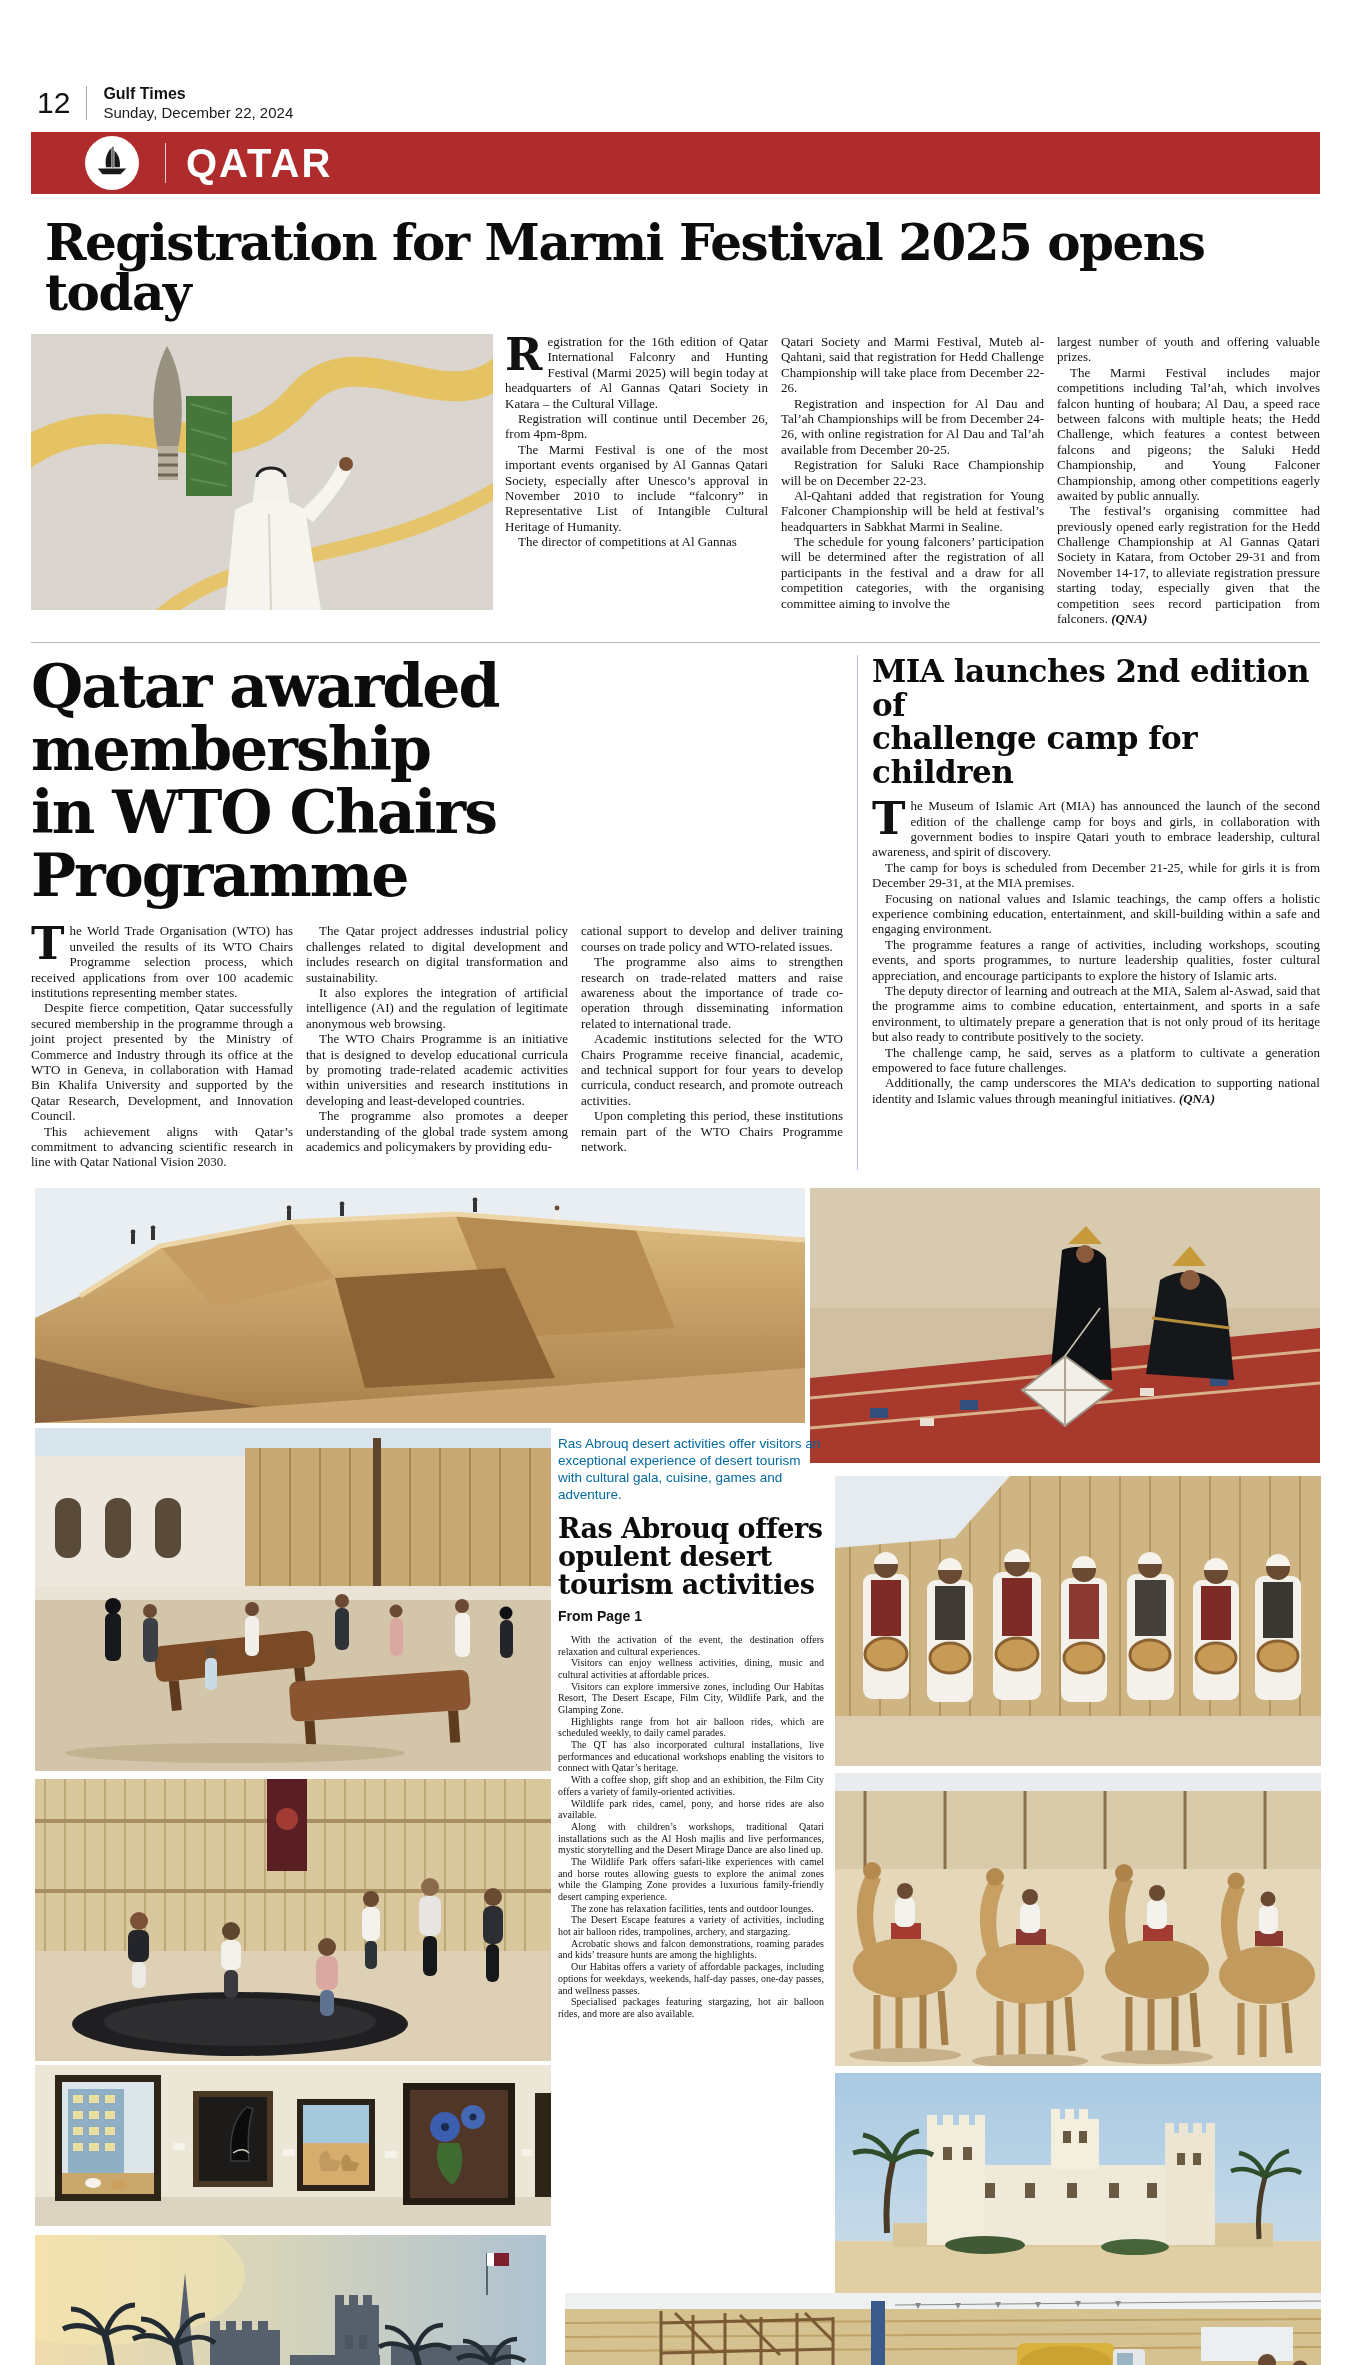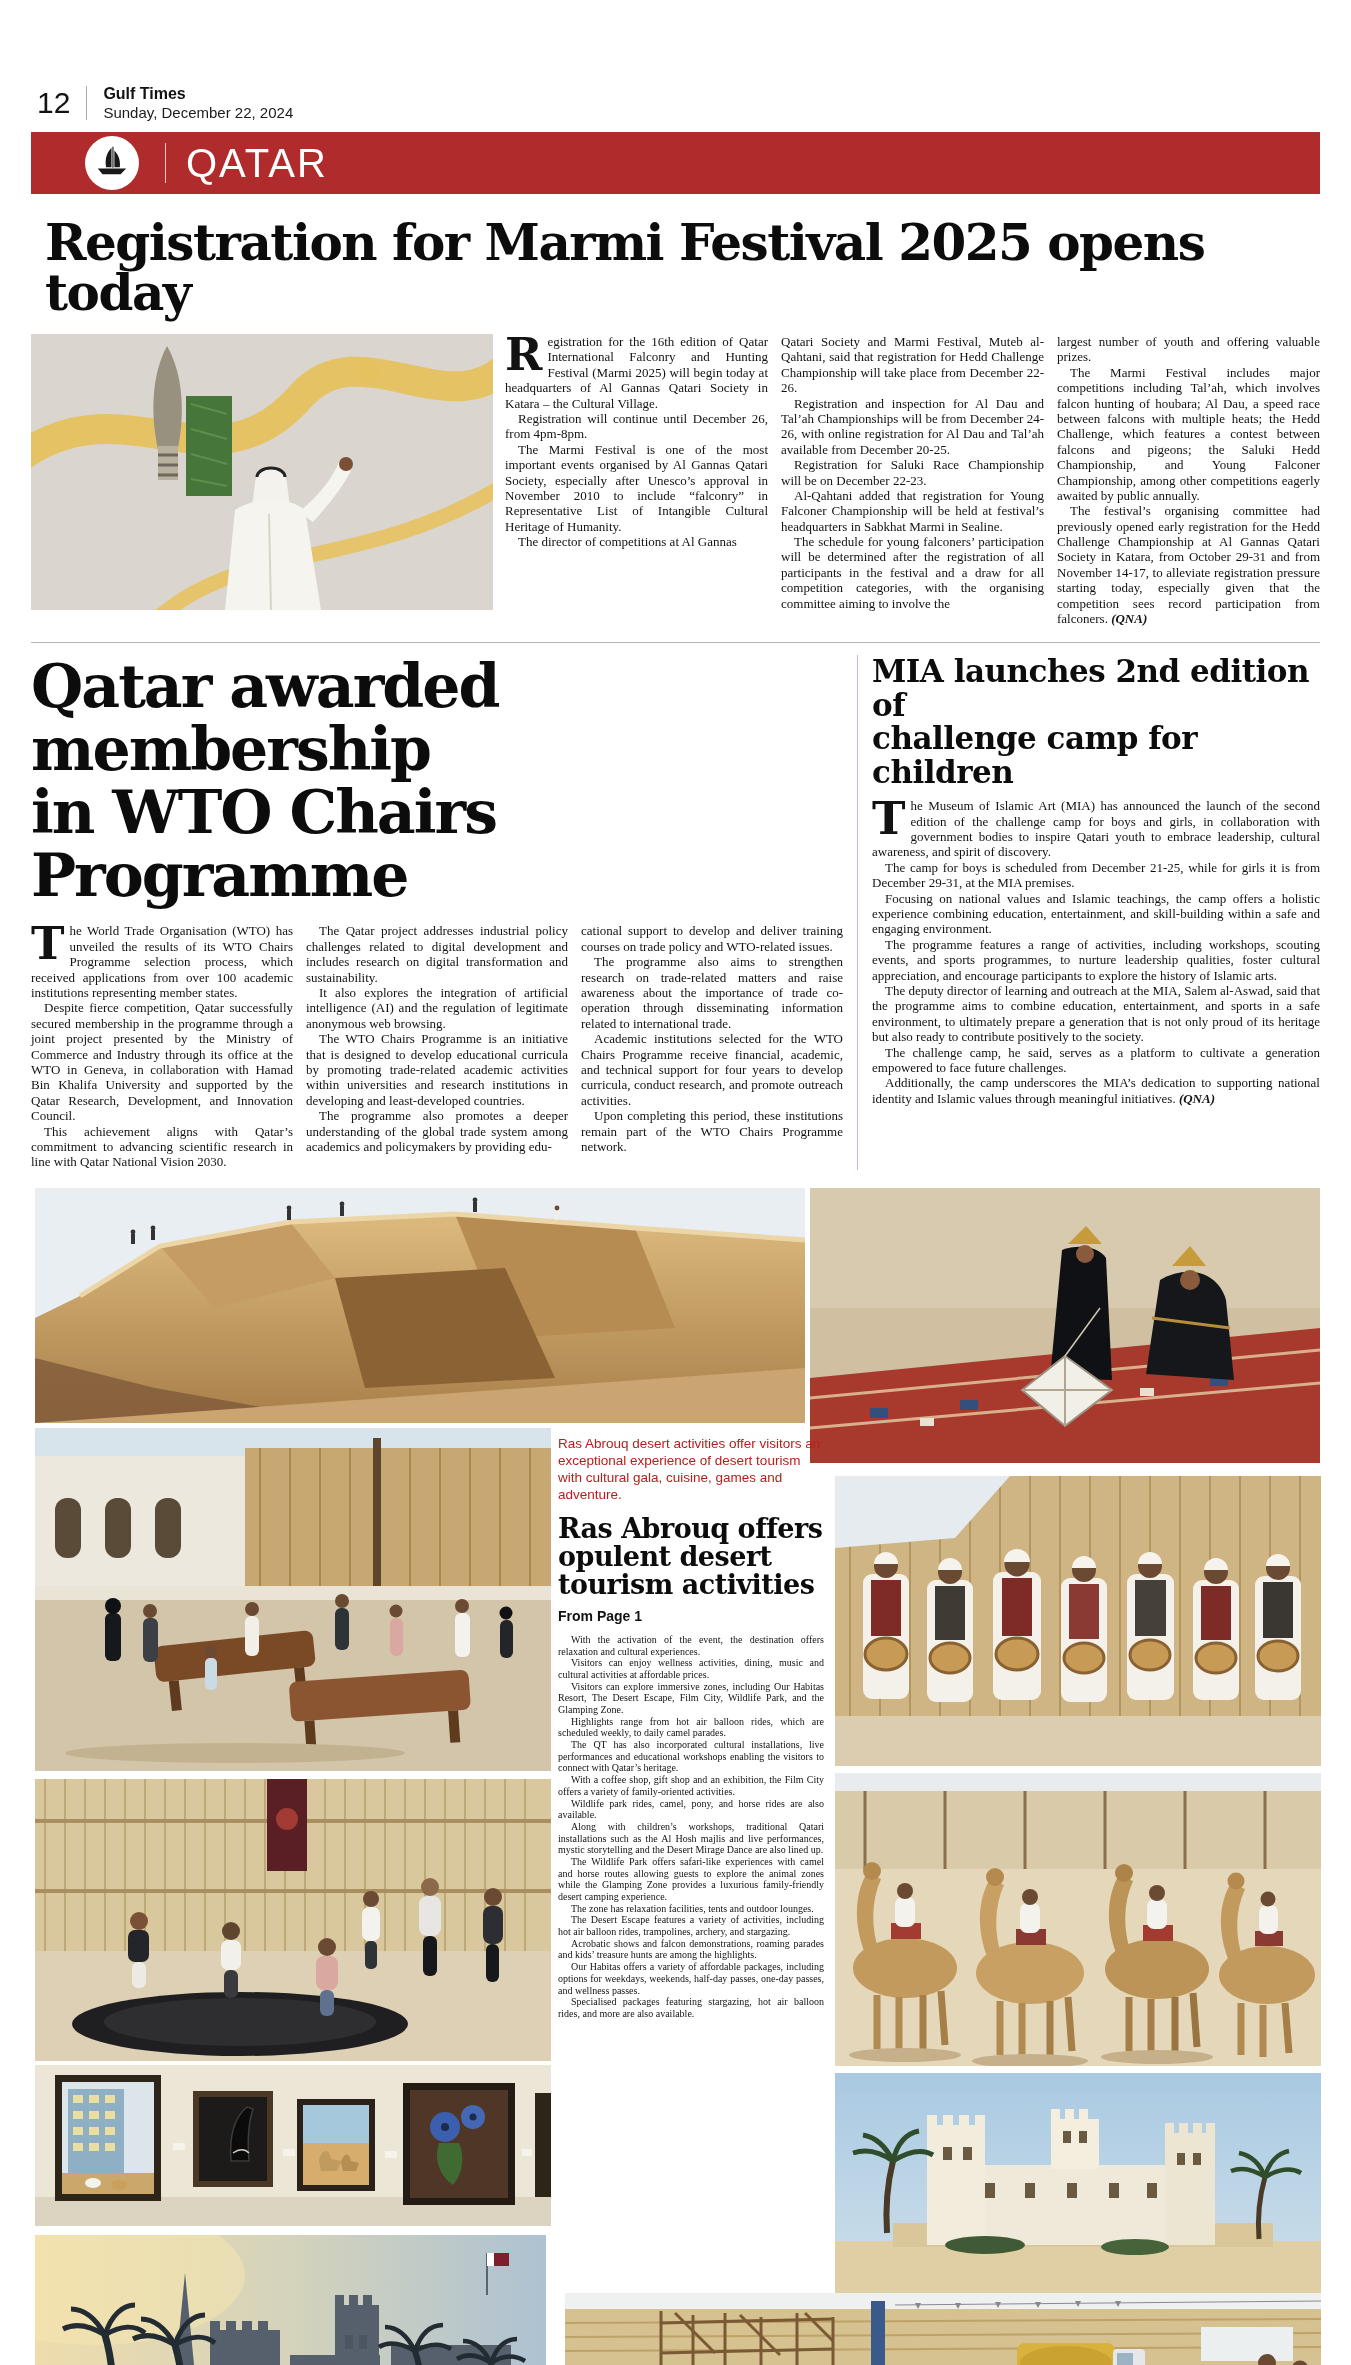--- a/index.html
+++ b/index.html
@@ -15,21 +15,21 @@
   .mast-title { font-weight:700; font-size:16px; }
   .mast-date { font-size:15px; color:#1c1c1c; }
 
   
   .banner { margin-top:8px; height:62px; background:#b02b2b; display:flex; align-items:center;
             padding-left:54px; }
   .dhow-badge { width:54px; height:54px; border-radius:50%; background:#fff;
                 display:flex; align-items:center; justify-content:center; flex:none; }
   .banner-sep { width:1px; height:40px; background:rgba(255,255,255,.75); margin:0 20px 0 26px; }
   .banner-label { color:#fff; font-family:"Liberation Sans", sans-serif; font-size:40px;
-                  font-weight:400; letter-spacing:2px; }
+                  font-weight:700; letter-spacing:2px; }
 
   
   h1,h2,h3 { font-family:"DejaVu Serif", serif; font-weight:700; color:#0c0c0c; margin:0; }
   .h-marmi { font-size:50px; letter-spacing:-1.5px; line-height:1.0; margin:24px 0 16px 14px; }
   .h-wto   { font-size:60px; letter-spacing:-2px; line-height:1.05; }
   .h-mia   { font-size:31px; letter-spacing:-.5px; line-height:1.08; margin-bottom:9px; }
   .h-ras   { font-size:27px; letter-spacing:-.5px; line-height:1.04; margin:12px 0 9px; }
 
   
   .bodytext { font-size:13px; line-height:1.185; text-align:justify; }
@@ -64,21 +64,21 @@
   .ph-drummers { left:804px; top:288px;  width:486px; height:290px; }
   .ph-tramp    { left:4px;   top:591px;  width:516px; height:282px; }
   .ph-camels   { left:804px; top:585px;  width:486px; height:293px; }
   .ph-gallery  { left:4px;   top:877px;  width:516px; height:161px; }
   .ph-fort     { left:804px; top:885px;  width:486px; height:222px; }
   .ph-sunset   { left:4px;   top:1047px; width:511px; height:263px; }
   .ph-event    { left:534px; top:1105px; width:756px; height:205px; }
 
   .ras-col { position:absolute; left:527px; top:247px; width:266px; }
   .caption { font-family:"Liberation Sans", sans-serif; font-size:13.5px; line-height:1.26;
-             color:#b91c1c; }
+             color:#0369a1; }
   .kicker { font-family:"Liberation Sans", sans-serif; font-weight:700; font-size:14px;
             margin:0 0 10px; }
   .ras-body { font-size:10px; line-height:1.17; }
 </style>
 </head>
 <body>
 
 <div class="page">
 
   <div class="masthead">

